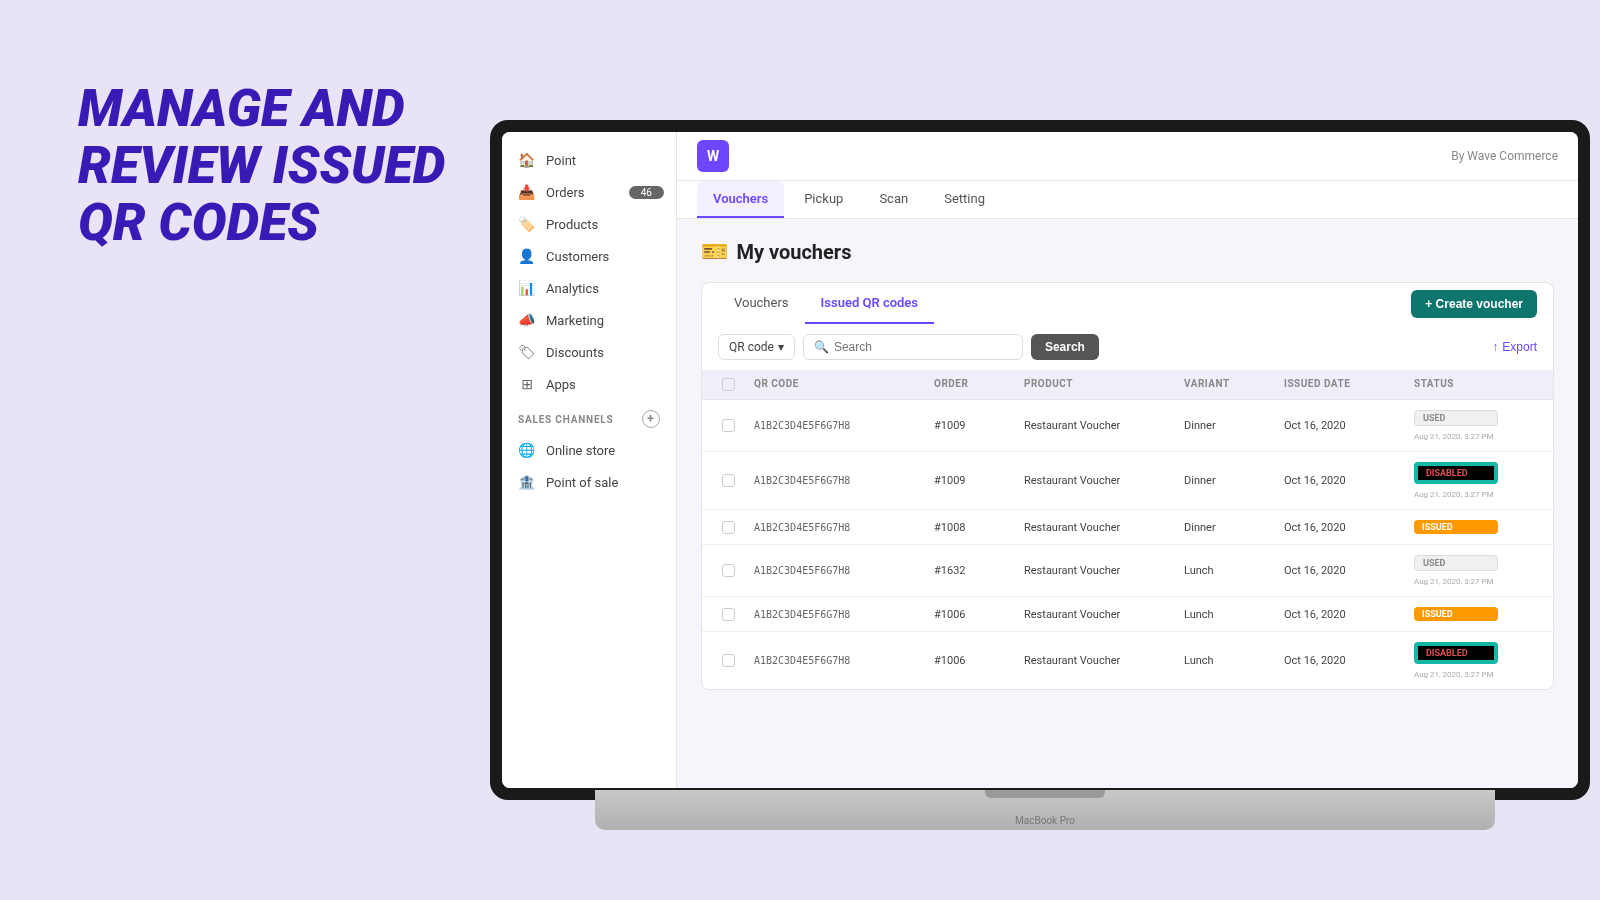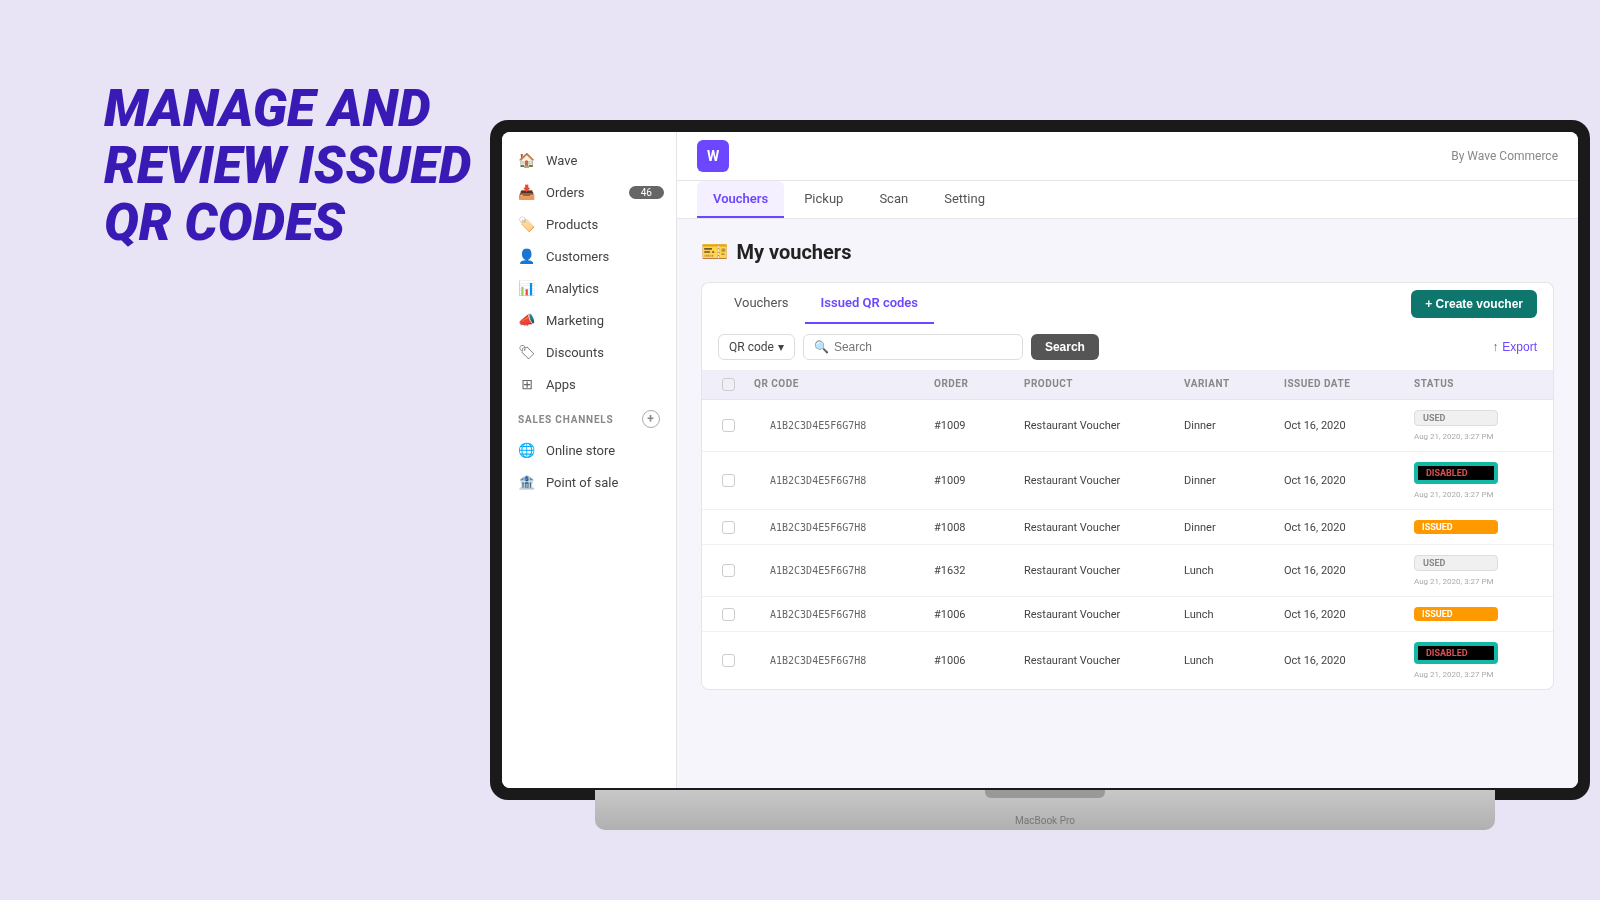--- a/index.html
+++ b/index.html
@@ -11,21 +11,20 @@
       overflow: hidden;
       position: relative;
     }
 
     
     .hero-text {
       position: absolute;
       left: 78px;
       top: 80px;
       width: 380px;
-      margin-left: 26px;
     }
     .hero-text h1 {
       font-size: 52px;
       font-weight: 900;
       color: #3a1ab5;
       line-height: 1.1;
       text-transform: uppercase;
       font-style: italic;
     }
 
@@ -361,21 +360,20 @@
     .table-row:last-child { border-bottom: none; }
     .table-cell {
       padding: 10px 8px;
       font-size: 11px;
       color: #444;
     }
     .table-cell.qr-code {
       font-size: 10px;
       color: #666;
       font-family: monospace;
-      margin-left: 16px;
     }
     .table-cell.order { color: #444; }
 
     .status-badge {
       display: inline-block;
       border-radius: 4px;
       padding: 2px 8px;
       font-size: 9px;
       font-weight: 700;
       text-transform: uppercase;
@@ -429,21 +427,21 @@
   </h1>
 </div>
 
 <div class="laptop-wrapper">
   <div class="laptop-screen-outer">
     <div class="laptop-screen-inner">
 
       <div class="sidebar">
         <div class="sidebar-nav-item">
           <span class="nav-icon">🏠</span>
-          <span>Wave</span>
+          <span>Point</span>
         </div>
         <div class="sidebar-nav-item">
           <span class="nav-icon">📥</span>
           <span>Orders</span>
           <span class="badge">46</span>
         </div>
         <div class="sidebar-nav-item">
           <span class="nav-icon">🏷️</span>
           <span>Products</span>
         </div>

